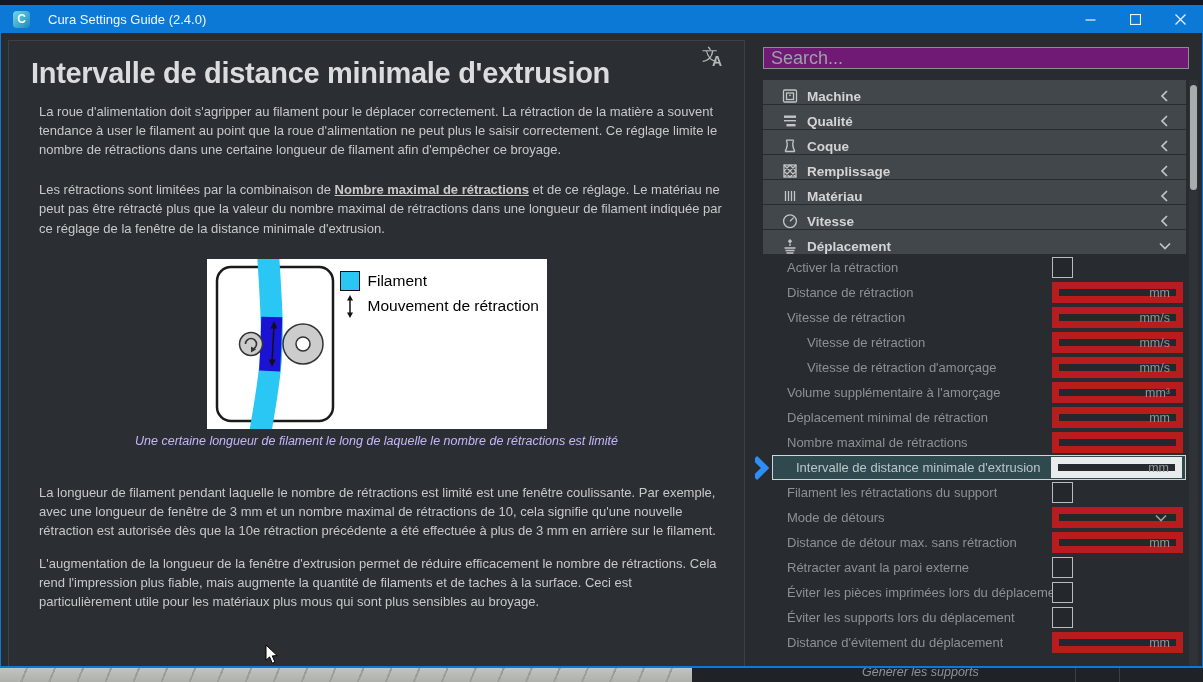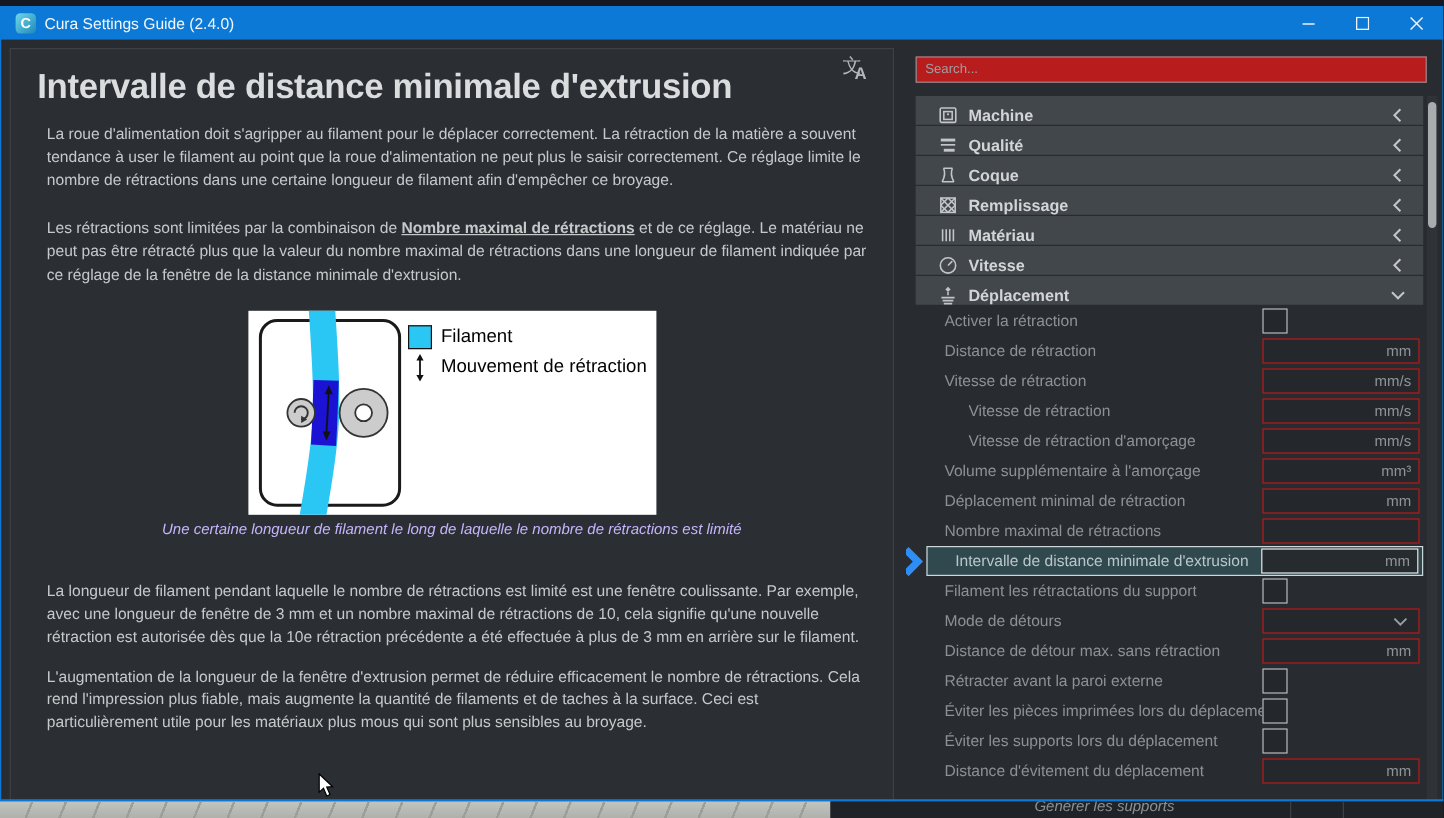--- a/index.html
+++ b/index.html
@@ -16,21 +16,21 @@
                       linear-gradient(#c2c4c0,#aeb0ac);}
   .bg-panel{position:absolute;left:692px;top:0;width:511px;height:14px;background:#1f2327;overflow:hidden;}
   .bg-text{position:absolute;left:170px;top:-3px;font-style:italic;font-size:12.5px;color:#8d9296;}
   .bg-sep{position:absolute;top:0;width:1px;height:14px;background:#3c4044;}
   
   .titlebar{position:absolute;left:0;top:5px;width:1203px;height:28px;background:#0b79d5;
             display:flex;align-items:center;}
   .app-logo{width:17px;height:17px;margin-left:13px;border-radius:4px;
             background:linear-gradient(135deg,#6fd8ec 0%,#1e88b8 100%);
             color:#fff;font-size:12px;font-weight:bold;display:flex;align-items:center;justify-content:center;}
-  .wtitle{margin-left:7px;font-size:13px;color:#f2f6fa;}
+  .wtitle{margin-left:18px;font-size:13px;color:#f2f6fa;}
   .win-controls{margin-left:auto;display:flex;height:28px;}
   .wbtn{width:45px;height:28px;display:flex;align-items:center;justify-content:center;cursor:default;}
   .wbtn svg{stroke:#eef3f7;stroke-width:1.2;fill:none;}
   
   .article{position:absolute;left:8px;top:40px;width:737px;height:628px;box-sizing:border-box;
            background:#2b2f34;border:1px solid #3d4145;padding:0 22px;overflow:hidden;}
   .translate{position:absolute;right:16px;top:4px;width:28px;height:28px;color:#b3b7b9;}
   .translate .zh{position:absolute;left:2px;top:0;font-size:16px;}
   .translate .la{position:absolute;left:12px;top:8px;font-size:14px;font-weight:bold;}
   .article h1{margin:16px 0 12px 0;font-size:29px;font-weight:700;color:#dadcde;letter-spacing:-0.3px;}
@@ -41,37 +41,37 @@
   .legend{position:absolute;left:133px;top:10px;}
   .legend-item{display:flex;align-items:center;height:25px;}
   .swatch{width:20px;height:20px;border:1.5px solid #111;box-sizing:border-box;margin-right:8px;}
   .legend-sym{width:20px;margin-right:8px;display:flex;justify-content:center;}
   .legend-label{font-size:15.5px;color:#000;white-space:nowrap;}
   .caption{margin:5px 0 0 0;text-align:center;font-size:12.5px;font-style:italic;color:#c4b5fd;}
   .caption + p{margin-top:35px;}
   
   .sidebar{position:absolute;left:755px;top:33px;width:448px;height:635px;overflow:hidden;}
   .search{position:absolute;left:8px;top:14px;width:426px;height:22px;box-sizing:border-box;
-          background:#b91c1c;border:1px solid #8a8e92;color:#c6c8ca;font-size:11px;
+          background:#701a75;border:1px solid #8a8e92;color:#c6c8ca;font-size:18px;
           font-family:"Liberation Sans",sans-serif;padding:0 7px;outline:none;}
   .search::placeholder{color:#9ca1a4;}
   .rows{position:absolute;left:8px;top:47px;width:423px;}
   .cat-row{display:flex;align-items:center;height:24px;margin-bottom:1px;background:#42474c;
            padding:8px 12px 0 18px;box-sizing:border-box;cursor:default;}
   .cat-icon{width:18px;height:18px;color:#c3c6c8;margin-right:8px;display:flex;}
   .cat-icon svg{stroke:currentColor;fill:none;stroke-width:1.3;}
   .cat-label{font-size:13.5px;font-weight:600;color:#d2d4d6;}
   .cat-chev{margin-left:auto;display:flex;color:#c3c6c8;}
   .cat-chev svg{stroke:currentColor;fill:none;stroke-width:1.7;}
   .set-row{position:relative;display:flex;align-items:center;height:25px;box-sizing:border-box;
            padding-left:24px;}
   .set-row.indent1{padding-left:44px;}
   .set-label{font-size:13px;color:#8c9194;white-space:nowrap;overflow:hidden;}
   .ctrl{margin-left:auto;width:134px;display:flex;align-items:center;flex:none;}
-  .input-box{width:131px;height:21px;box-sizing:border-box;border:1px solid #b91c1c;background:#24282c;
+  .input-box{width:131px;height:21px;box-sizing:border-box;border:7px solid #b91c1c;background:#24282c;
              display:flex;align-items:center;justify-content:flex-end;padding-right:6px;}
   .unit{font-size:12.5px;color:#8f9498;}
   .checkbox{width:21px;height:21px;box-sizing:border-box;border:1px solid #b9bcbe;background:#24282c;}
   .dd-chev{display:flex;color:#9aa0a3;}
   .dd-chev svg{stroke:currentColor;fill:none;stroke-width:1.6;}
   .set-row.hl{background:#30494f;border:1px solid #cdd7d9;padding-left:23px;margin-left:9px;
               padding-right:0;}
   .set-row.hl .set-label{color:#b9c6c9;}
   .set-row.hl .input-box{border-color:#e9ecec;background:#262b2f;}
   .hl-arrow{position:absolute;left:-23px;top:-1px;display:flex;}

